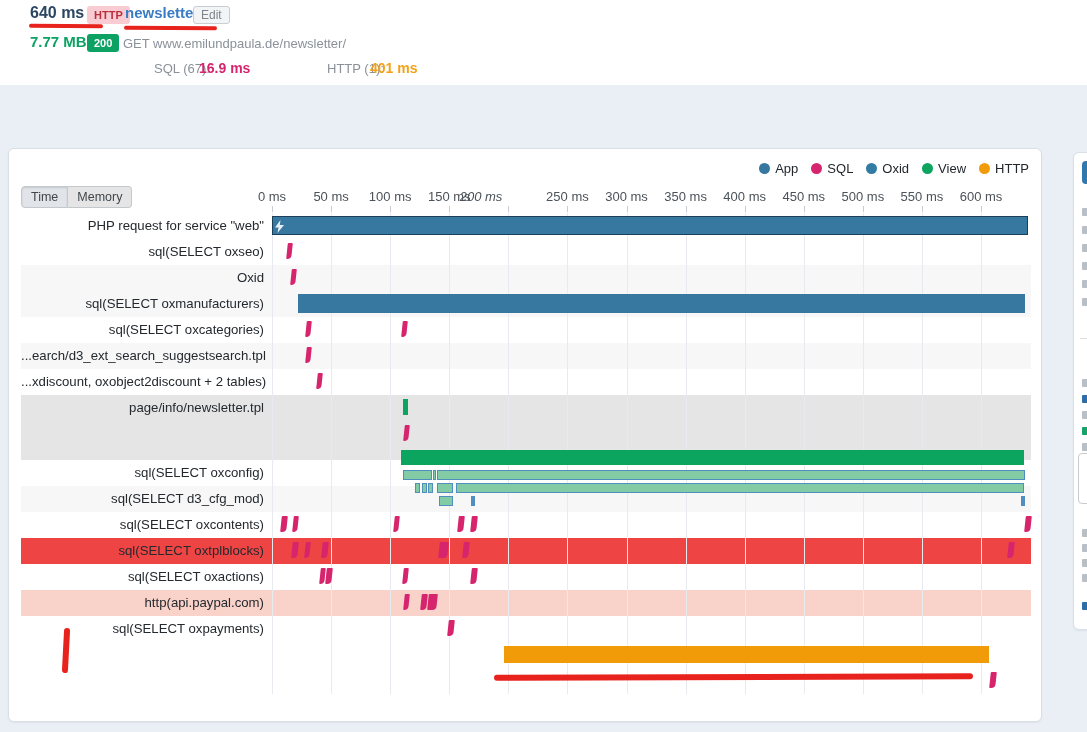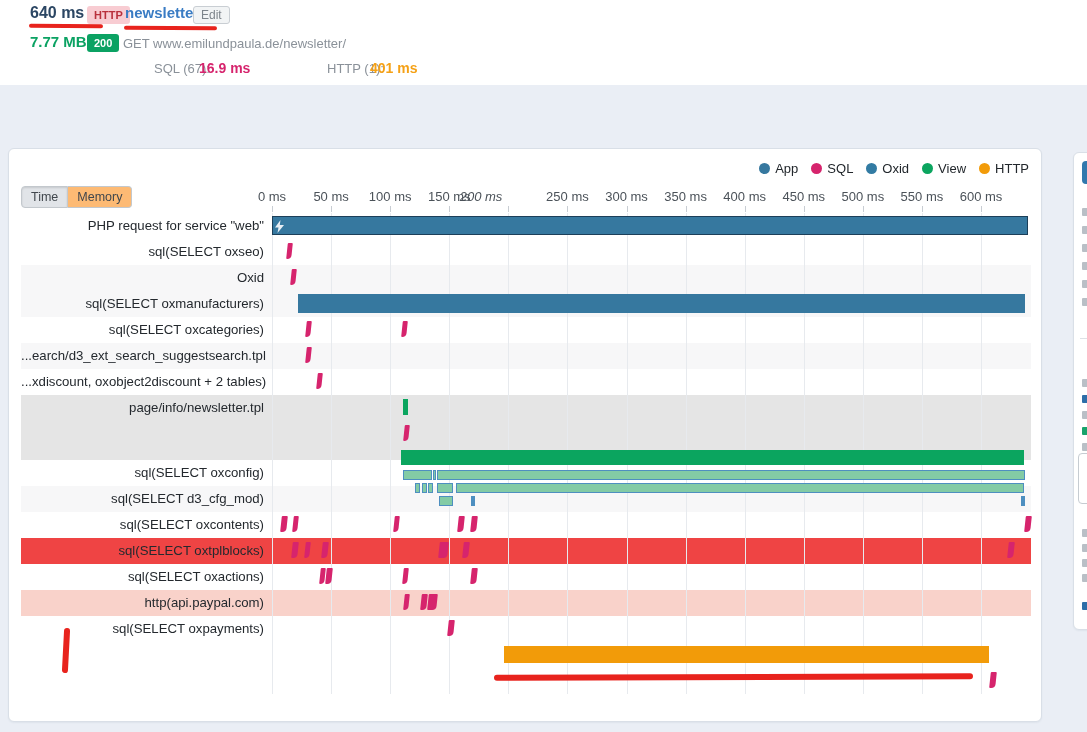--- a/index.html
+++ b/index.html
@@ -22,21 +22,21 @@
   
   .page-bg { position:absolute; left:0; top:85px; width:1087px; height:647px; background:#eaeef5; }
   .tabbar { position:absolute; left:0; top:85px; width:1087px; height:63px; }
   .tab-pill { position:absolute; left:8px; top:99px; width:85px; height:38px; background:#d9e2ee; border-radius:8px; }
   .tab { position:absolute; top:109px; font-size:14.5px; font-weight:bold; color:#3e5a7d; cursor:pointer; }
   .tab-badge { position:absolute; left:526px; top:106px; width:17px; height:18px; background:#e8604c; color:#fff; font-size:11px; font-weight:bold; text-align:center; line-height:18px; border-radius:3px; }
 
   
   .card { position:absolute; left:8px; top:148px; width:1034px; height:574px; background:#fff; border:1px solid #d9dfe7; border-radius:6px; box-shadow:0 1px 2px rgba(40,60,90,.06); }
   .btn-group { position:absolute; left:12px; top:9px; display:flex;margin-top:28px; }
-  .btn-group .tgl { font-size:12.5px; color:#41474d; padding:3px 9px; border:1px solid #c3c8cd; background:#fdba74; cursor:pointer; }
+  .btn-group .tgl { font-size:12.5px; color:#41474d; padding:3px 9px; border:1px solid #c3c8cd; background:#e5e5e5; cursor:pointer; }
   .btn-group .tgl.active { background:#e1e4e8; box-shadow:inset 0 1px 2px rgba(0,0,0,.12); }
   .btn-group .tgl:first-child { border-radius:4px 0 0 4px; }
   .btn-group .tgl:last-child { border-radius:0 4px 4px 0; border-left:none; }
 
   .legend { position:absolute; top:12px; right:12px; display:flex; gap:13px; align-items:center; }
   .legend .li { display:flex; align-items:center; gap:5px; font-size:13px; color:#22272c; }
   .legend .dot { width:11px; height:11px; border-radius:50%; display:inline-block; }
 
   .chart { position:absolute; left:12px; top:40px; width:1010px; height:505px; }
   .axis-label { position:absolute; top:0; transform:translateX(-50%); font-size:13px; color:#4b5259; white-space:nowrap; }

